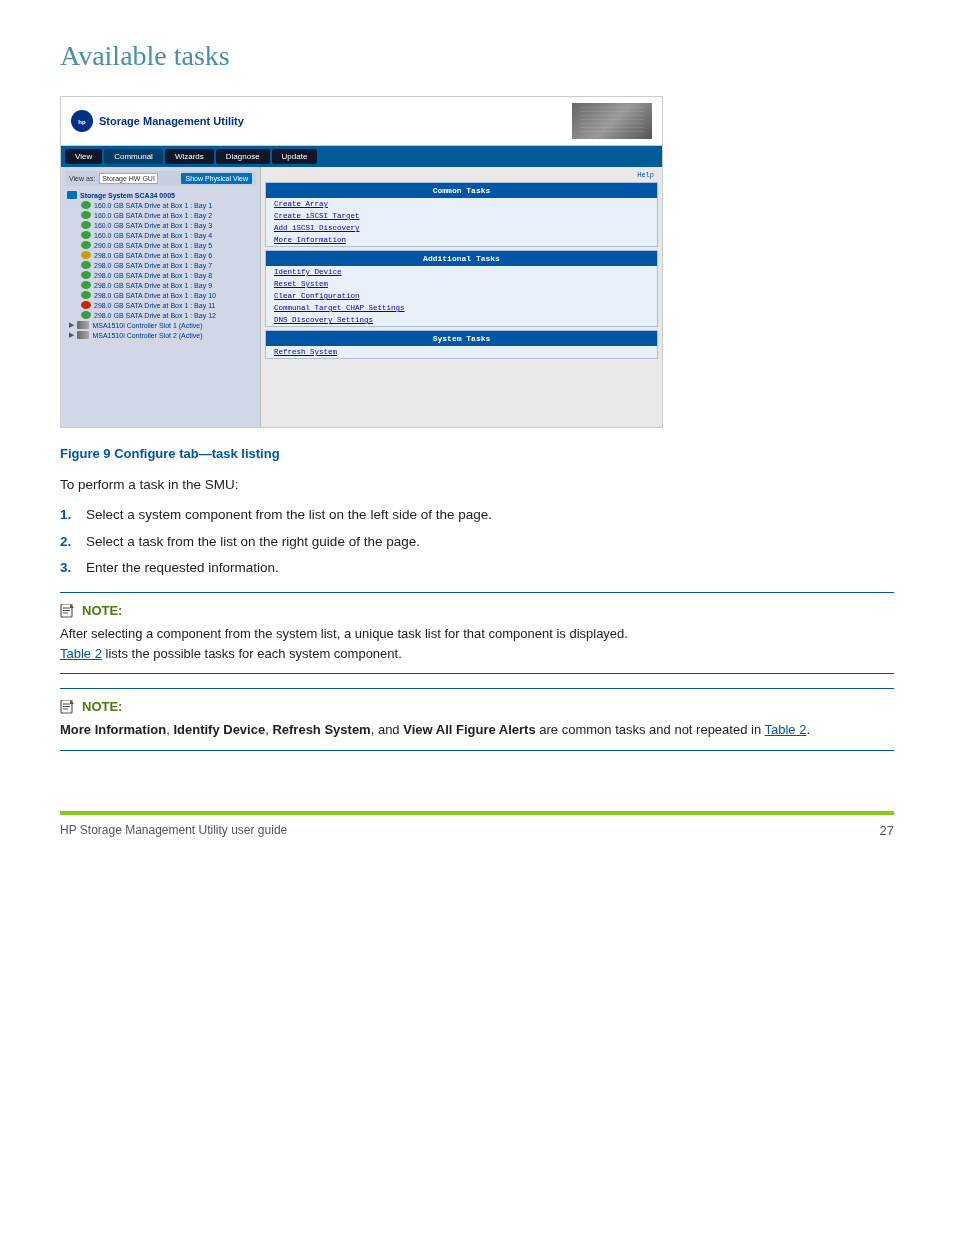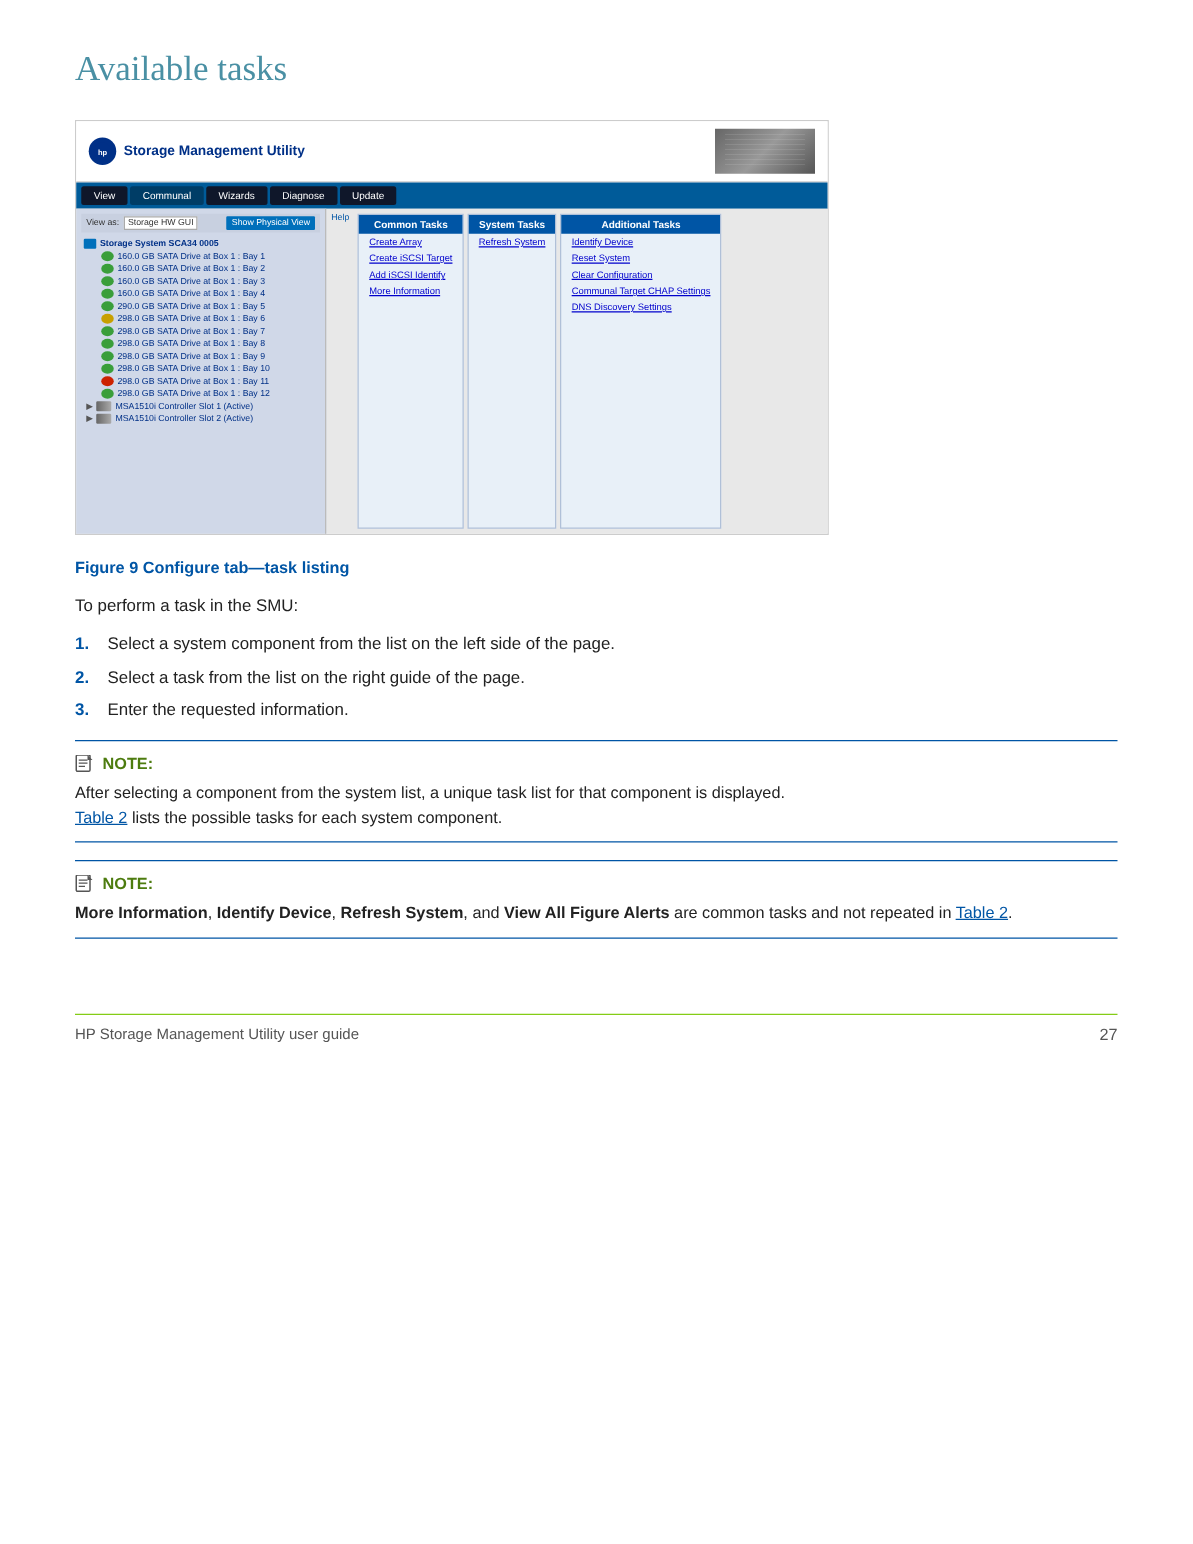--- a/index.html
+++ b/index.html
@@ -193,22 +193,23 @@
       background: linear-gradient(to right, #666 0%, #aaa 100%);
       border-radius: 1px;
       display: inline-block;
     }
 
     
     .right-panel {
       flex: 1;
       padding: 4px;
       display: flex;
-      flex-direction: row;
+      flex-direction: column;
       gap: 3px;
+      font-family: Liberation Mono, monospace;
     }
     .task-section {
       background: #e8f0f8;
       border: 1px solid #b0c0d8;
     }
     .task-section-header {
       background: #0055a5;
       color: white;
       font-size: 8px;
       font-weight: bold;
@@ -286,21 +287,21 @@
     }
 
     
     .page-footer {
       margin-top: 60px;
       display: flex;
       justify-content: space-between;
       align-items: center;
       font-size: 12px;
       color: #555;
-      border-top: 1px solid #84cc16;
+      border-top: 4px solid #84cc16;
       padding-top: 8px;
     }
     .footer-title {
       font-size: 12px;
       color: #555;
     }
     .footer-page {
       font-size: 13px;
       color: #555;
     }
@@ -417,36 +418,36 @@
       </div>
     </div>
 
     <div class="right-panel">
       <div class="help-link">Help</div>
 
       <div class="task-section">
         <div class="task-section-header">Common Tasks</div>
         <a class="task-link">Create Array</a>
         <a class="task-link">Create iSCSI Target</a>
-        <a class="task-link">Add iSCSI Identify</a>
+        <a class="task-link">Add iSCSI Discovery</a>
         <a class="task-link">More Information</a>
-      </div>
-
-      <div class="task-section">
-        <div class="task-section-header">System Tasks</div>
-        <a class="task-link">Refresh System</a>
       </div>
 
       <div class="task-section">
         <div class="task-section-header">Additional Tasks</div>
         <a class="task-link">Identify Device</a>
         <a class="task-link">Reset System</a>
         <a class="task-link">Clear Configuration</a>
         <a class="task-link">Communal Target CHAP Settings</a>
         <a class="task-link">DNS Discovery Settings</a>
+      </div>
+
+      <div class="task-section">
+        <div class="task-section-header">System Tasks</div>
+        <a class="task-link">Refresh System</a>
       </div>
     </div>
   </div>
 </div>
 
 <div class="figure-caption">Figure 9 Configure tab—task listing</div>
 
 <p class="body-text">To perform a task in the SMU:</p>
 
 <ol class="numbered-list">

